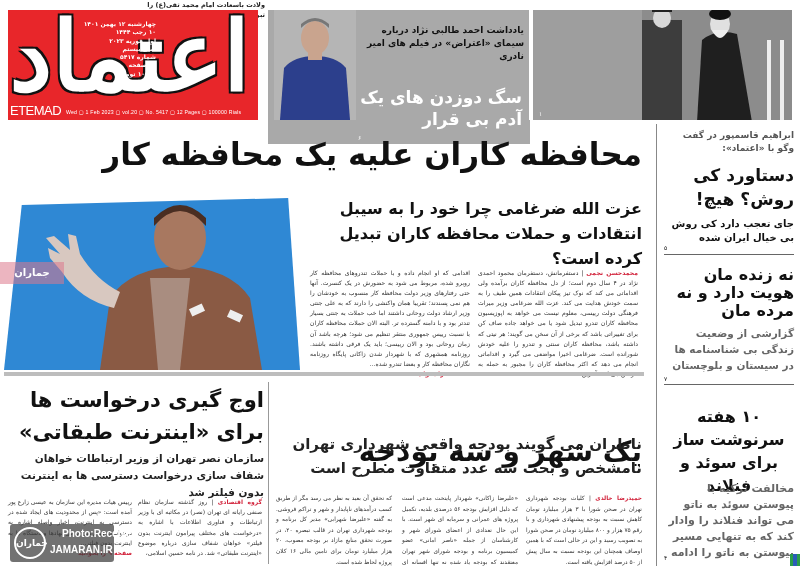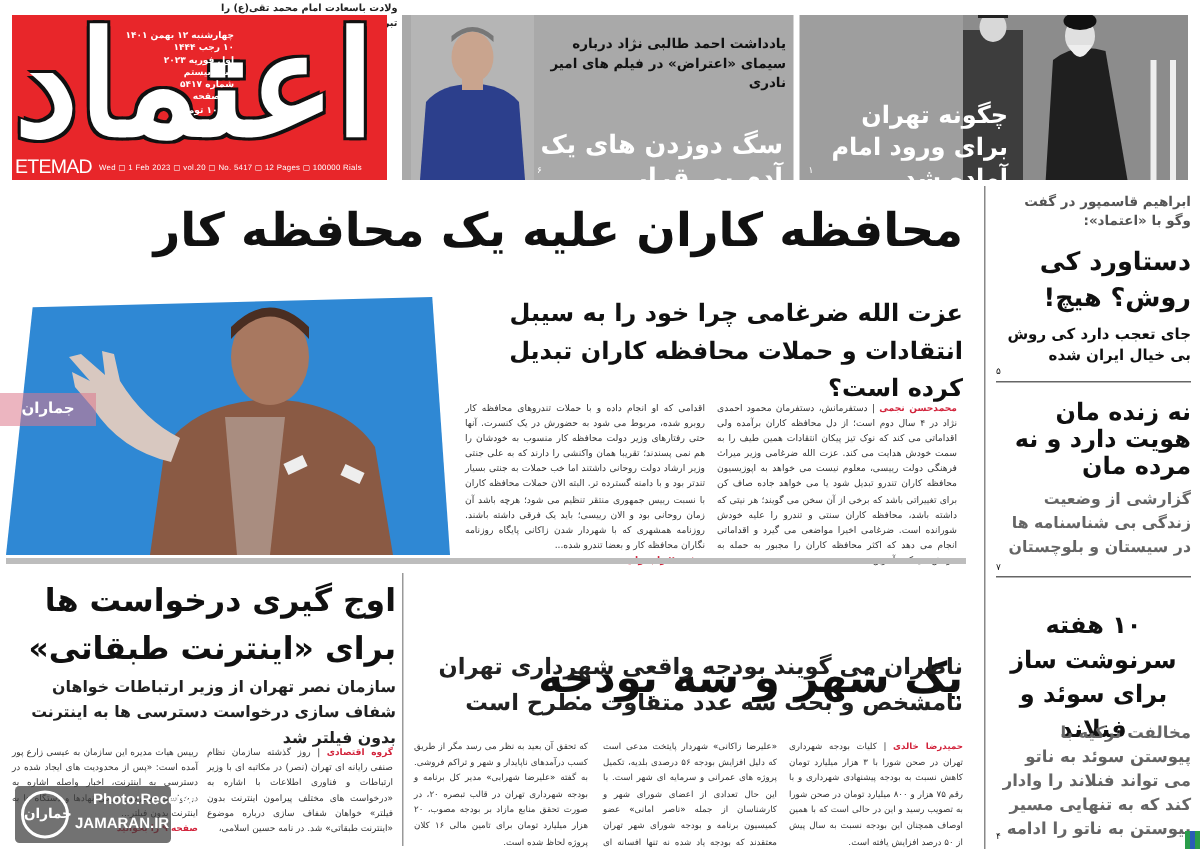--- a/index.html
+++ b/index.html
@@ -11,21 +11,21 @@
   
   .tagline { left: 140px; top: 0; width: 125px; height: 10px; font-size: 6.5px; line-height: 10px; color: #222; font-weight: bold; }
   .masthead { left: 8px; top: 10px; width: 250px; height: 110px; background: #e8262a; overflow: hidden; }
   .logo-text { position: absolute; right: 8px; top: -8px; font-size: 96px; font-weight: bold; color: #fff; line-height: 110px;
                text-shadow: 2px 2px 0 #111, -2px -2px 0 #111, 2px -2px 0 #111, -2px 2px 0 #111; font-family: "DejaVu Serif", serif; letter-spacing: -4px; }
   .mast-info { position: absolute; left: 58px; top: 10px; width: 90px; font-size: 6px; line-height: 8.3px; color: #fff; font-weight: bold; }
   .mast-latin { position: absolute; left: 2px; bottom: 2px; font-size: 13px; color: #fff; font-family: "Liberation Sans", sans-serif; letter-spacing: -0.5px; }
   .mast-strip { position: absolute; left: 58px; bottom: 5px; font-size: 5.2px; color: #fff; font-family: "Liberation Sans", sans-serif; letter-spacing: 0.2px; white-space: nowrap; }
 
   
-  .teaser-mid { left: 268px; top: 10px; width: 262px; height: 110px; background: #a9a9a9; overflow: hidden; }
+  .teaser-mid { left: 268px; top: 10px; width: 262px; height: 134px; background: #a9a9a9; overflow: hidden; }
   .teaser-mid .photo { position: absolute; left: 6px; top: 0; width: 82px; height: 110px; }
   .teaser-mid .kicker { position: absolute; right: 6px; top: 14px; width: 170px; font-size: 9px; line-height: 13px; font-weight: bold; color: #111; }
   .teaser-mid .big { position: absolute; right: 8px; top: 50px; width: 170px; font-size: 17px; line-height: 22px; font-weight: bold; color: #fff; margin-top: 26px; }
   .teaser-mid .pg { position: absolute; left: 90px; bottom: 3px; font-size: 6px; color: #fff; }
   .teaser-mid .vsep { position: absolute; right: -1px; top: 0; width: 2px; height: 110px; background: #fff; }
 
   .teaser-right { left: 533px; top: 10px; width: 259px; height: 110px; background: #9e9e9e; overflow: hidden; }
   .teaser-right .photo { position: absolute; right: 0; top: -10px; width: 150px; height: 122px; }
   .teaser-right .kicker { position: absolute; left: 4px; top: 14px; width: 140px; font-size: 9px; line-height: 13px; font-weight: bold; color: #111; }
   .teaser-right .big { position: absolute; left: 4px; top: 56px; width: 135px; font-size: 16px; line-height: 21px; font-weight: bold; color: #fff; }
@@ -117,21 +117,20 @@
     <rect x="0" y="20" width="40" height="102" fill="#3d3d3d"></rect>
     <ellipse cx="20" cy="18" rx="9" ry="10" fill="#d8d8d8"></ellipse>
     <rect x="10" y="6" width="20" height="6" fill="#222"></rect>
     <path d="M55 122 L60 40 Q75 28 95 34 L110 122 Z" fill="#1f1f1f"></path>
     <ellipse cx="78" cy="24" rx="10" ry="12" fill="#e0e0e0"></ellipse>
     <ellipse cx="78" cy="14" rx="11" ry="6" fill="#111"></ellipse>
     <path d="M70 30 Q78 46 86 30" fill="#eee"></path>
     <rect x="125" y="40" width="4" height="82" fill="#eee"></rect>
     <rect x="138" y="40" width="4" height="82" fill="#eee"></rect>
   </svg>
-  <div class="big rtl">چگونه تهران برای ورود امام آماده شد</div>
   <div class="pg">۱</div>
 </div>
 
 <div class="abs lead-headline rtl">محافظه کاران علیه یک محافظه کار</div>
 <div class="abs lead-sub rtl">عزت الله ضرغامی چرا خود را به سیبل انتقادات و حملات محافظه کاران تبدیل کرده است؟</div>
 <div class="abs lead-blue"></div>
 <svg class="abs lead-figure" viewBox="0 0 230 182">
   <path d="M60 182 L70 110 Q90 80 140 78 Q190 80 210 110 L222 182 Z" fill="#8a5a44"></path>
   <path d="M110 90 L150 90 L140 182 L118 182 Z" fill="#a98d80"></path>
   <ellipse cx="140" cy="50" rx="26" ry="32" fill="#a87860"></ellipse>

